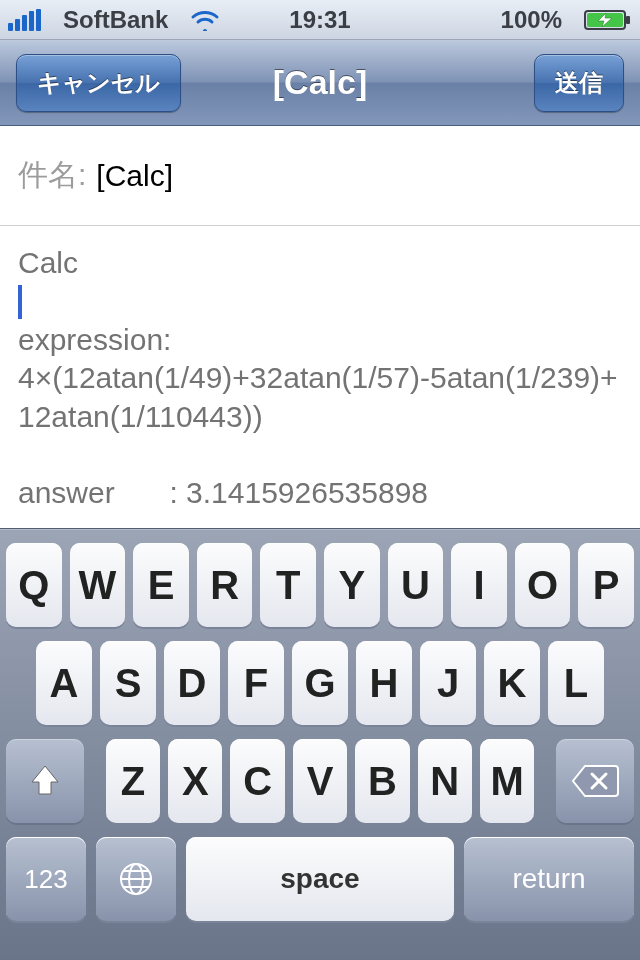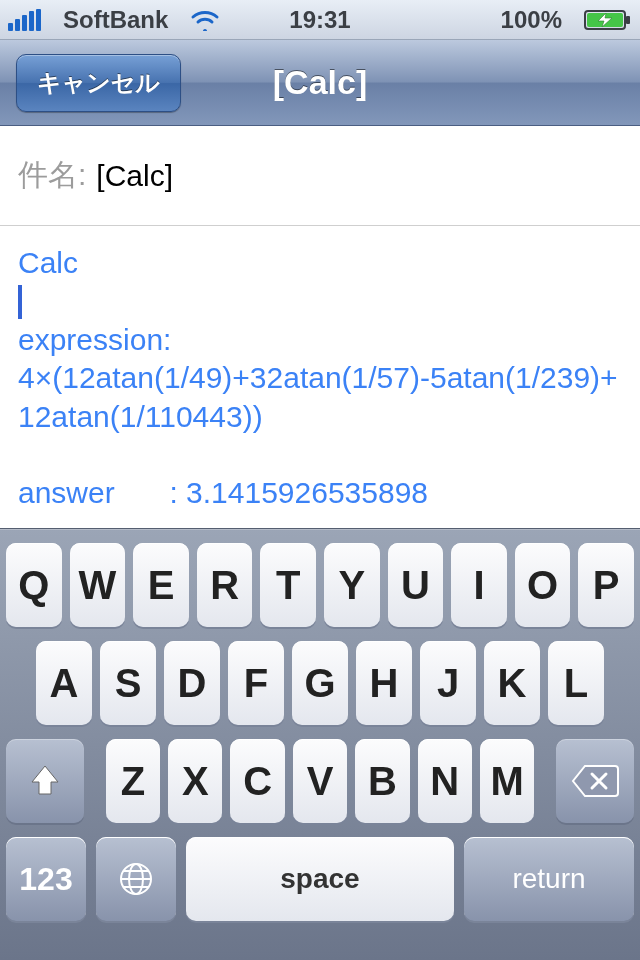--- a/index.html
+++ b/index.html
@@ -64,21 +64,21 @@
     padding: 29px 18px;
     border-bottom: 1px solid #cfcfcf;
     font-size: 30px;
   }
   .subject-label { color:#9c9c9c; margin-right: 10px; }
   .subject-value { color:#000; }
 
   .body-area {
     padding: 18px 18px 0 18px;
     font-size: 30px;
-    color:#3b82f6;
+    color:#737373;
     line-height: 1.28;
   }
   .body-line { min-height: 1.28em; }
   .caret-line { display:flex; align-items:center; height: 1.28em; }
   .text-caret {
     width: 4px; height: 34px; background:#3463d6; display:inline-block;
   }
 
   
   .keyboard {
@@ -101,21 +101,21 @@
   .row2 { padding: 0 36px; }
   .row3 { padding: 0 6px; gap:8px; }
   .key-shift, .key-del {
     width: 80px;
     background: linear-gradient(#b7c0d1, #8893ab);
     color:#fff;
   }
   .key-util {
     width: 80px;
     background: linear-gradient(#b7c0d1, #8893ab);
-    color:#fff; font-size:32px; font-weight:bold;
+    color:#fff; font-size:26px; font-weight:normal;
   }
   .key-globe { width:80px; background: linear-gradient(#b7c0d1, #8893ab); }
   .key-space { flex:1; font-size:28px; font-weight:bold; color:#333; }
   .key-return {
     width: 170px;
     background: linear-gradient(#b7c0d1, #8893ab);
     color:#fff; font-size:28px; font-weight:normal;
   }
   .row4 { padding: 0 6px; gap:10px; }
   .del-svg, .shift-svg, .globe-svg { display:block; }
@@ -149,20 +149,23 @@
       <path class="battery-bolt" d="M22 4 L14 12 L20 12 L18 18 L28 9 L21 9 Z"></path>
     </svg>
   </div>
 </div>
 
 <div class="nav-bar">
   <div class="nav-btn">
     <span>キャンセル</span>
   </div>
   <div class="nav-title">[Calc]</div>
+  <div class="nav-btn">
+    <span>送信</span>
+  </div>
 </div>
 
 <div class="subject-row">
   <span class="subject-label">件名:</span>
   <span class="subject-value">[Calc]</span>
 </div>
 
 <div class="body-area">
   <div class="body-line">Calc</div>
   <div class="caret-line">

